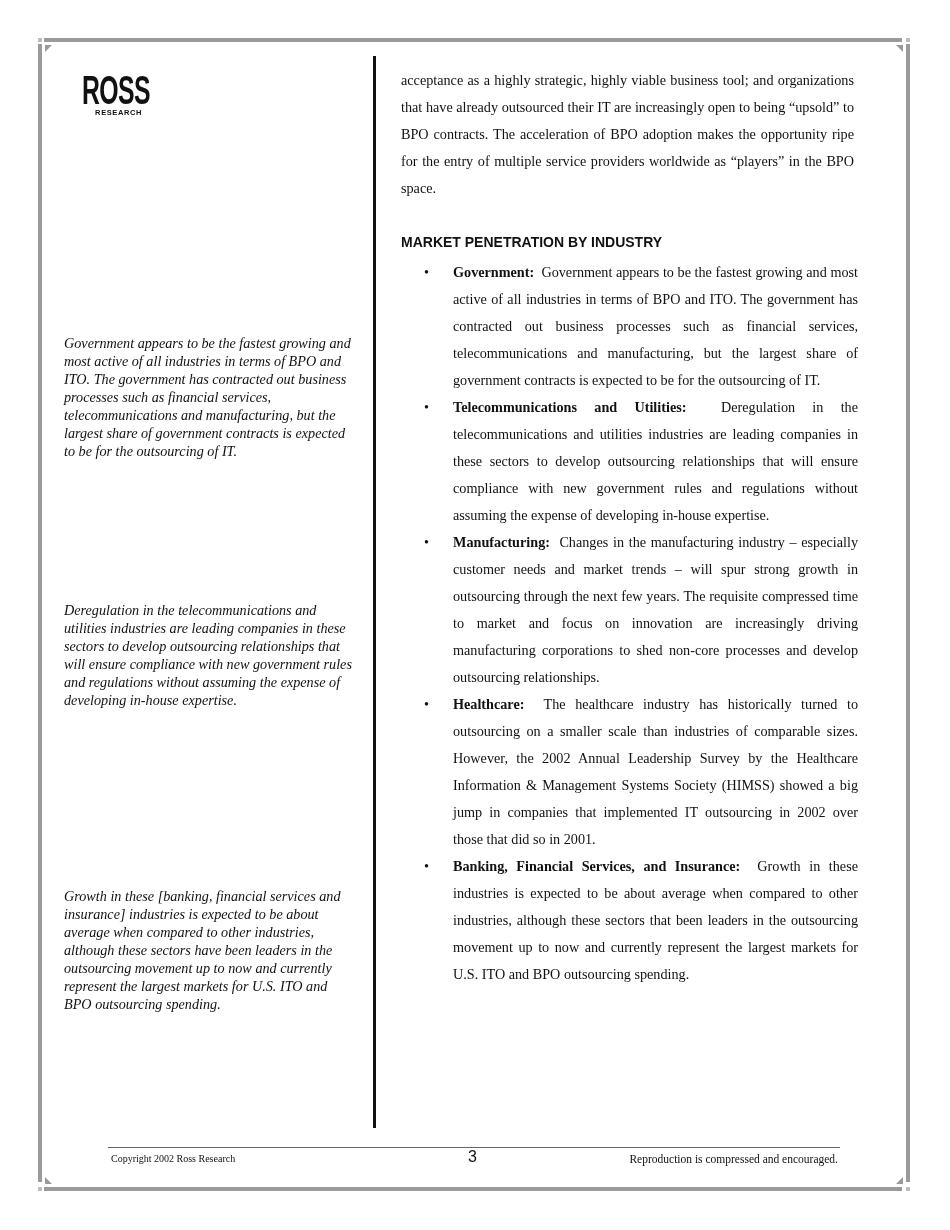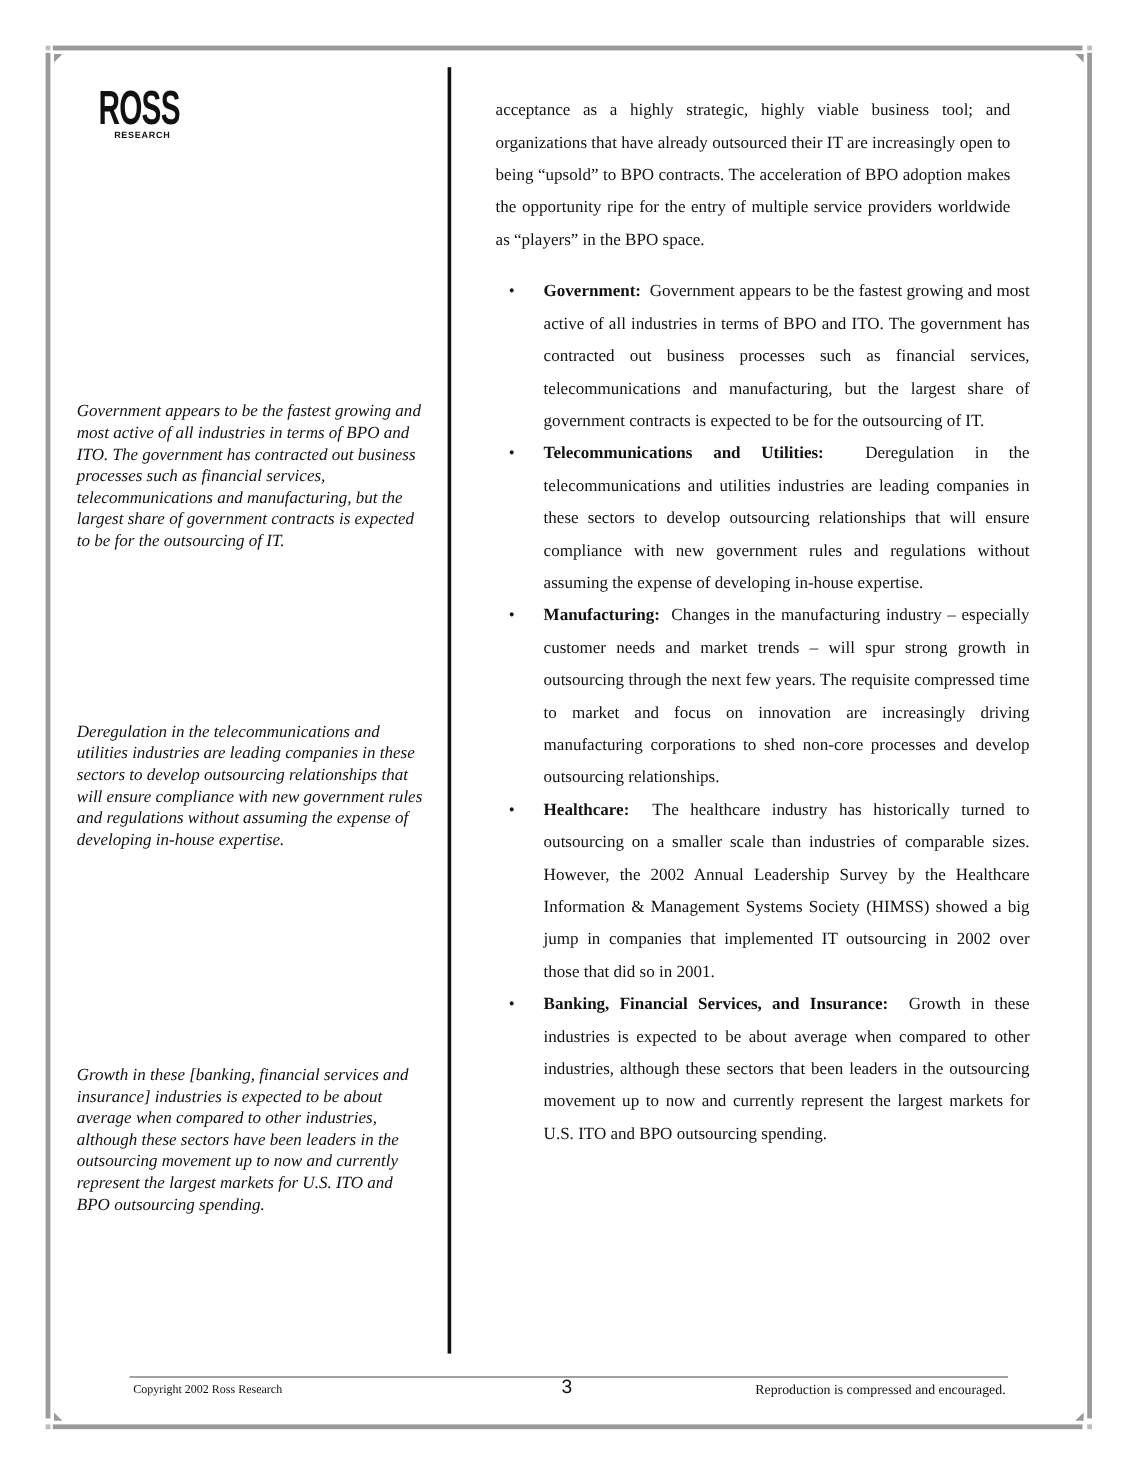--- a/index.html
+++ b/index.html
@@ -9,21 +9,21 @@
   .corner-tick { position: absolute; background: #bdbdbd; }
   .tri { position: absolute; width: 0; height: 0; }
   .logo { position: absolute; left: 82px; top: 72px; width: 60px; text-align: center; }
   .logo-main { font-family: "Liberation Sans", sans-serif; font-weight: bold; font-size: 40px;
                letter-spacing: -1px; line-height: 36px; transform: scaleX(0.62); transform-origin: left top;
                display: block; width: 100px; text-align: left; color: #111; }
   .logo-sub { font-family: "Liberation Sans", sans-serif; font-weight: bold; font-size: 7.5px;
               letter-spacing: 0.6px; margin-top: 0px; display: block; text-align: right; padding-left: 3px; color: #111; }
   .divider { position: absolute; left: 373px; top: 56px; width: 3px; height: 1072px; background: #111; }
   .main { position: absolute; left: 397px; top: 63px; width: 461px; font-size: 14.2px; line-height: 27px; text-align: justify; }
-  .main p { margin: 16px; }
+  .main p { margin: 4px; }
   .heading { font-family: "Liberation Sans", sans-serif; font-weight: bold; font-size: 14px; margin-top: 27px !important; line-height: 26px; }
   ul.bullets { list-style: none; margin: 0; padding: 0; }
   ul.bullets li { position: relative; padding-left: 56px; }
   ul.bullets li .dot { position: absolute; left: 27px; top: 0; }
   .sidenote { position: absolute; left: 64px; width: 292px; font-style: italic; font-size: 14.2px; line-height: 18px; }
   .footer-line { position: absolute; left: 108px; top: 1147px; width: 732px; height: 1px; background: #666; }
   .footer-left { position: absolute; left: 111px; top: 1153px; font-size: 10px; }
   .footer-center { position: absolute; left: 468px; top: 1148px; font-family: "Liberation Sans", sans-serif; font-size: 16px; }
   .footer-right { position: absolute; right: 112px; top: 1153px; font-size: 11.5px; }
 </style>
@@ -49,20 +49,21 @@
 </div>
 
 <div class="divider"></div>
 
 <div class="sidenote" style="top:334px;">Government appears to be the fastest growing and most active of all industries in terms of BPO and ITO.  The government has contracted out business processes such as financial services, telecommunications and manufacturing, but the largest share of government contracts is expected to be for the outsourcing of IT.</div>
 <div class="sidenote" style="top:601px;">Deregulation in the telecommunications and utilities industries are leading companies in these sectors to develop outsourcing relationships that will ensure compliance with new government rules and regulations without assuming the expense of developing in-house expertise.</div>
 <div class="sidenote" style="top:887px;">Growth in these [banking, financial services and insurance] industries is expected to be about average when compared to other industries, although these sectors have been leaders in the outsourcing movement up to now and currently represent the largest markets for U.S. ITO and BPO outsourcing spending.</div>
 
 <div class="main">
   <p>acceptance as a highly strategic, highly viable business tool; and organizations that have already outsourced their IT are increasingly open to being “upsold” to BPO contracts.  The acceleration of BPO adoption makes the opportunity ripe for the entry of multiple service providers worldwide as “players” in the BPO space.</p>
+  <p class="heading">MARKET PENETRATION BY INDUSTRY</p>
   <ul class="bullets">
     <li>
       <span class="dot">•</span>
       <b>Government:</b>&nbsp;&nbsp;<span>Government appears to be the fastest growing and most active of all industries in terms of BPO and ITO.  The government has contracted out business processes such as financial services, telecommunications and manufacturing, but the largest share of government contracts is expected to be for the outsourcing of IT.</span>
     </li>
     <li>
       <span class="dot">•</span>
       <b>Telecommunications and Utilities:</b>&nbsp;&nbsp;<span>Deregulation in the telecommunications and utilities industries are leading companies in these sectors to develop outsourcing relationships that will ensure compliance with new government rules and regulations without assuming the expense of developing in-house expertise.</span>
     </li>
     <li>

